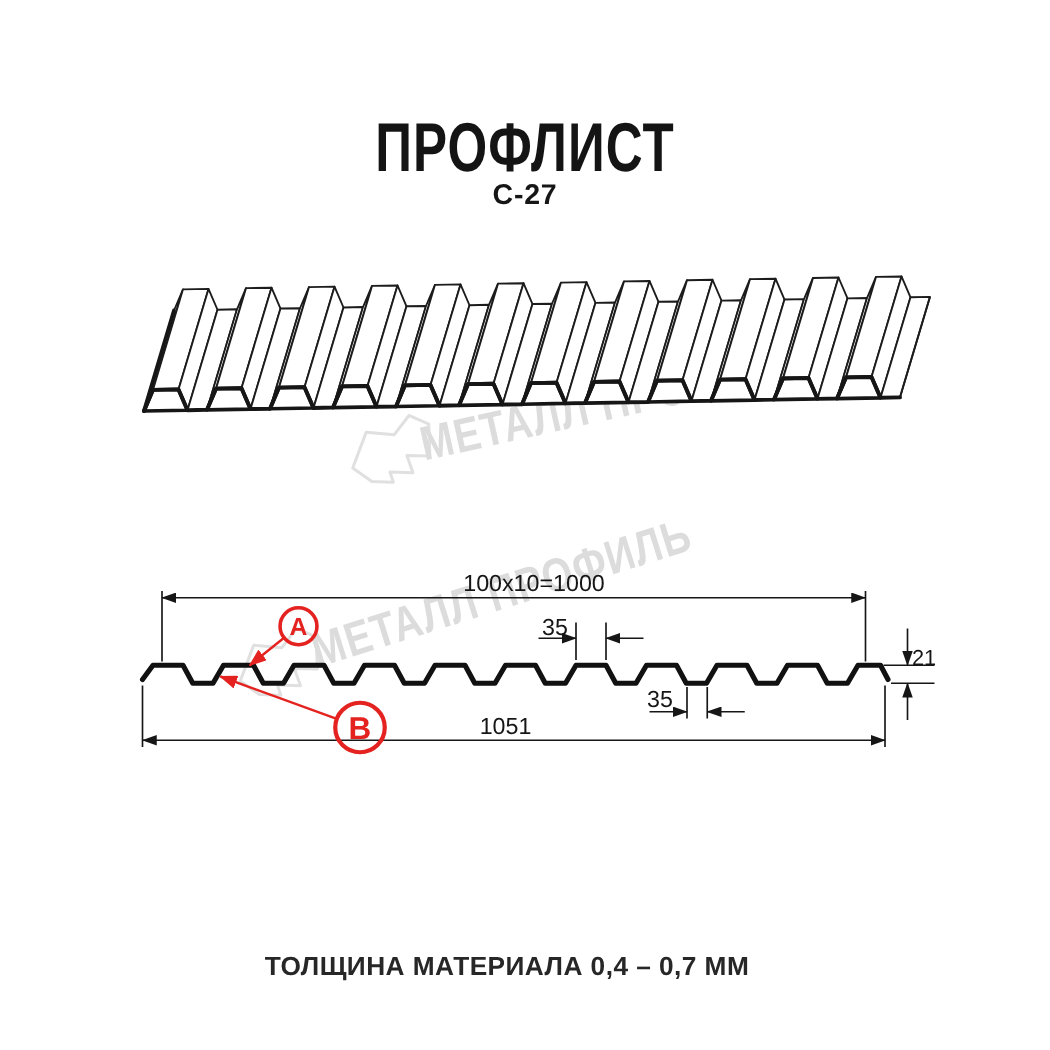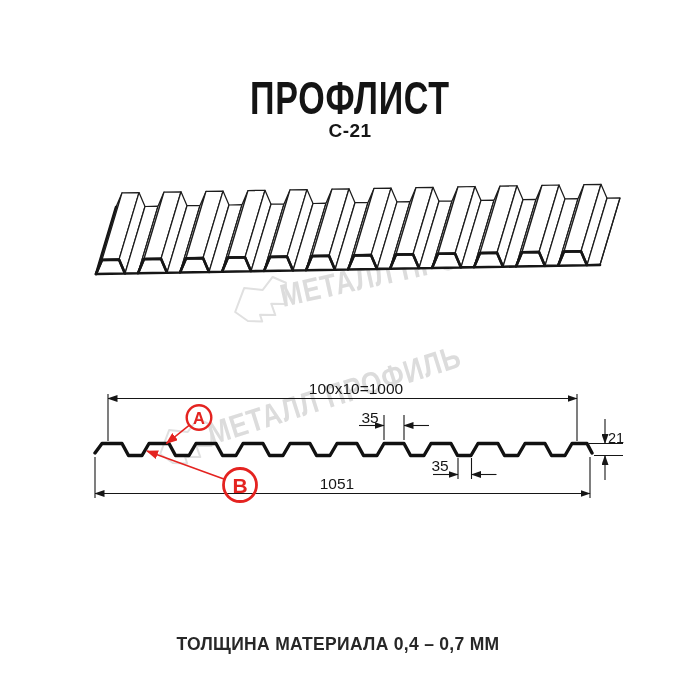--- a/index.html
+++ b/index.html
@@ -26,21 +26,21 @@
   .wmtxt{font-family:"Liberation Sans",sans-serif;font-weight:bold;font-size:32px;
          fill:#dcdcdc;letter-spacing:1px;}
   .wmlogo{stroke:#e0e0e0;stroke-width:2;fill:none;stroke-linejoin:round;}
 </style>
 </head>
 <body>
 
 <div class="canvas">
 
   <div class="page-title">ПРОФЛИСТ</div>
-  <div class="page-subtitle">С-21</div>
+  <div class="page-subtitle">С-27</div>
 
   <svg width="700" height="700" viewBox="0 0 700 700">
     <defs>
       <marker id="ah" orient="auto" markerUnits="userSpaceOnUse" markerWidth="10" markerHeight="7" refX="9.5" refY="3.5">
           <path d="M0,0 L10,3.5 L0,7 Z" fill="#161616"></path>
         </marker>
       <marker id="ahr" orient="auto" markerUnits="userSpaceOnUse" markerWidth="12" markerHeight="9" refX="11" refY="4.5">
           <path d="M0,0 L12,4.5 L0,9 Z" fill="#e42320"></path>
         </marker>
     </defs>

